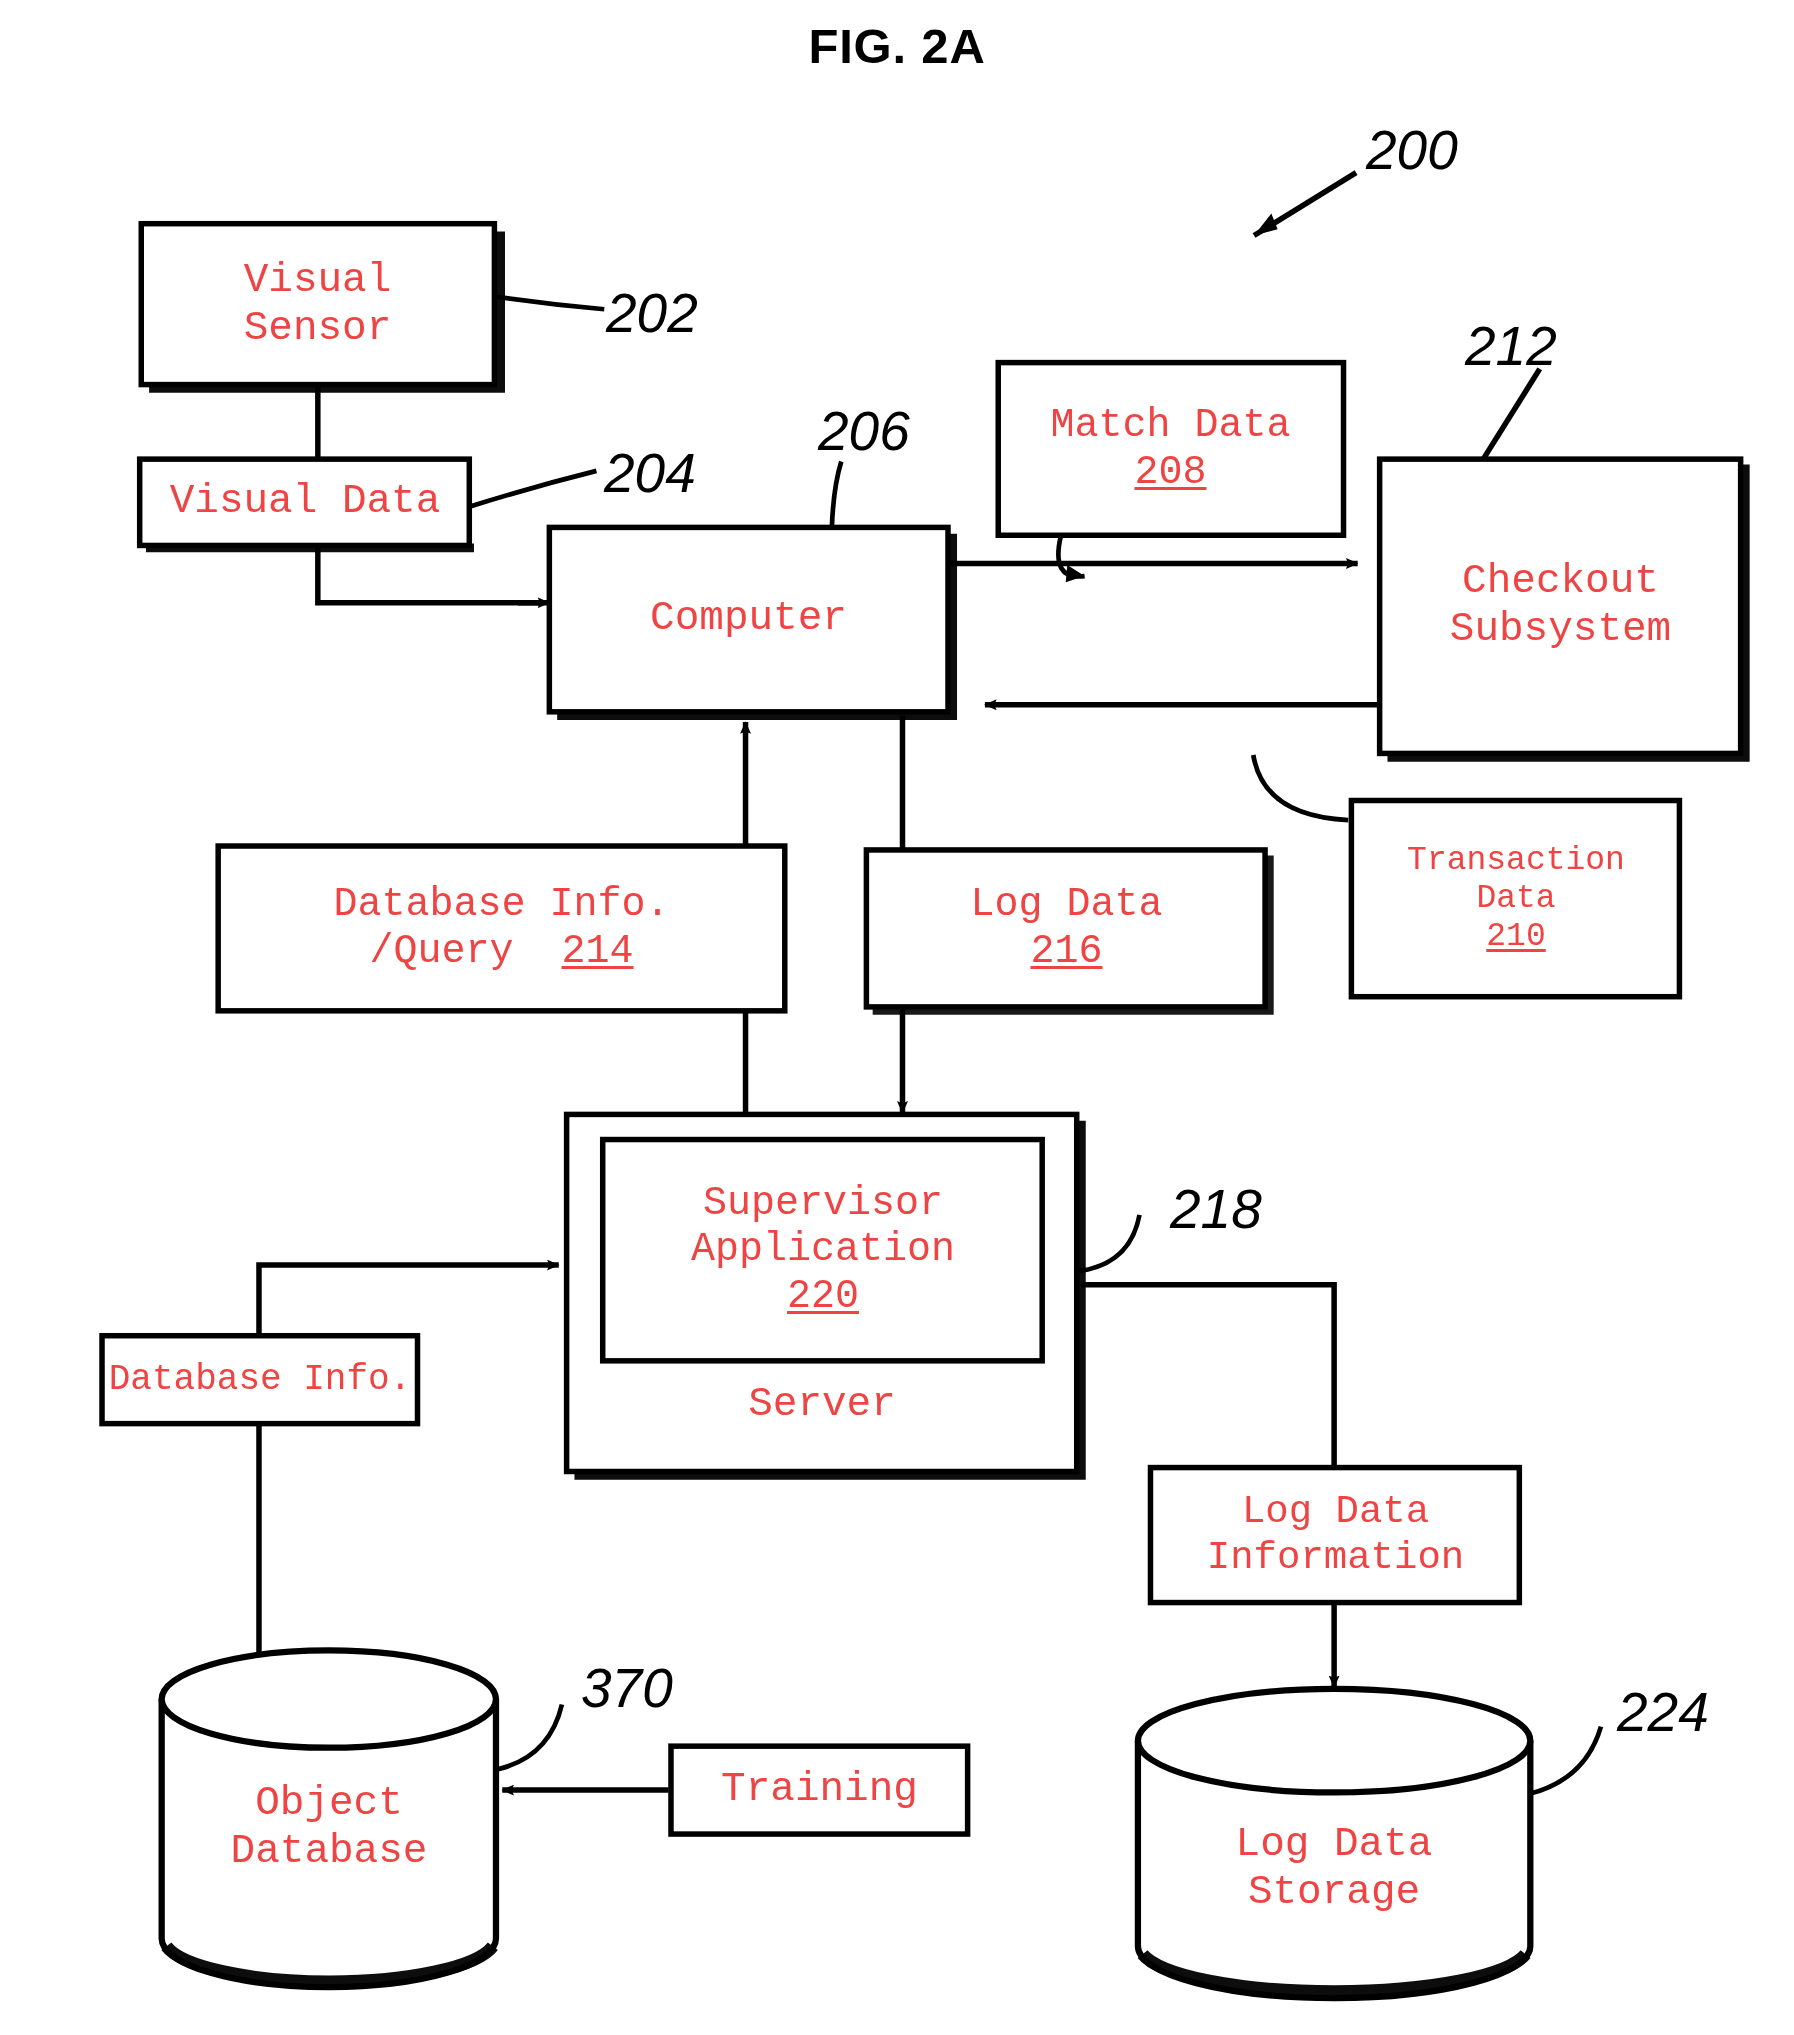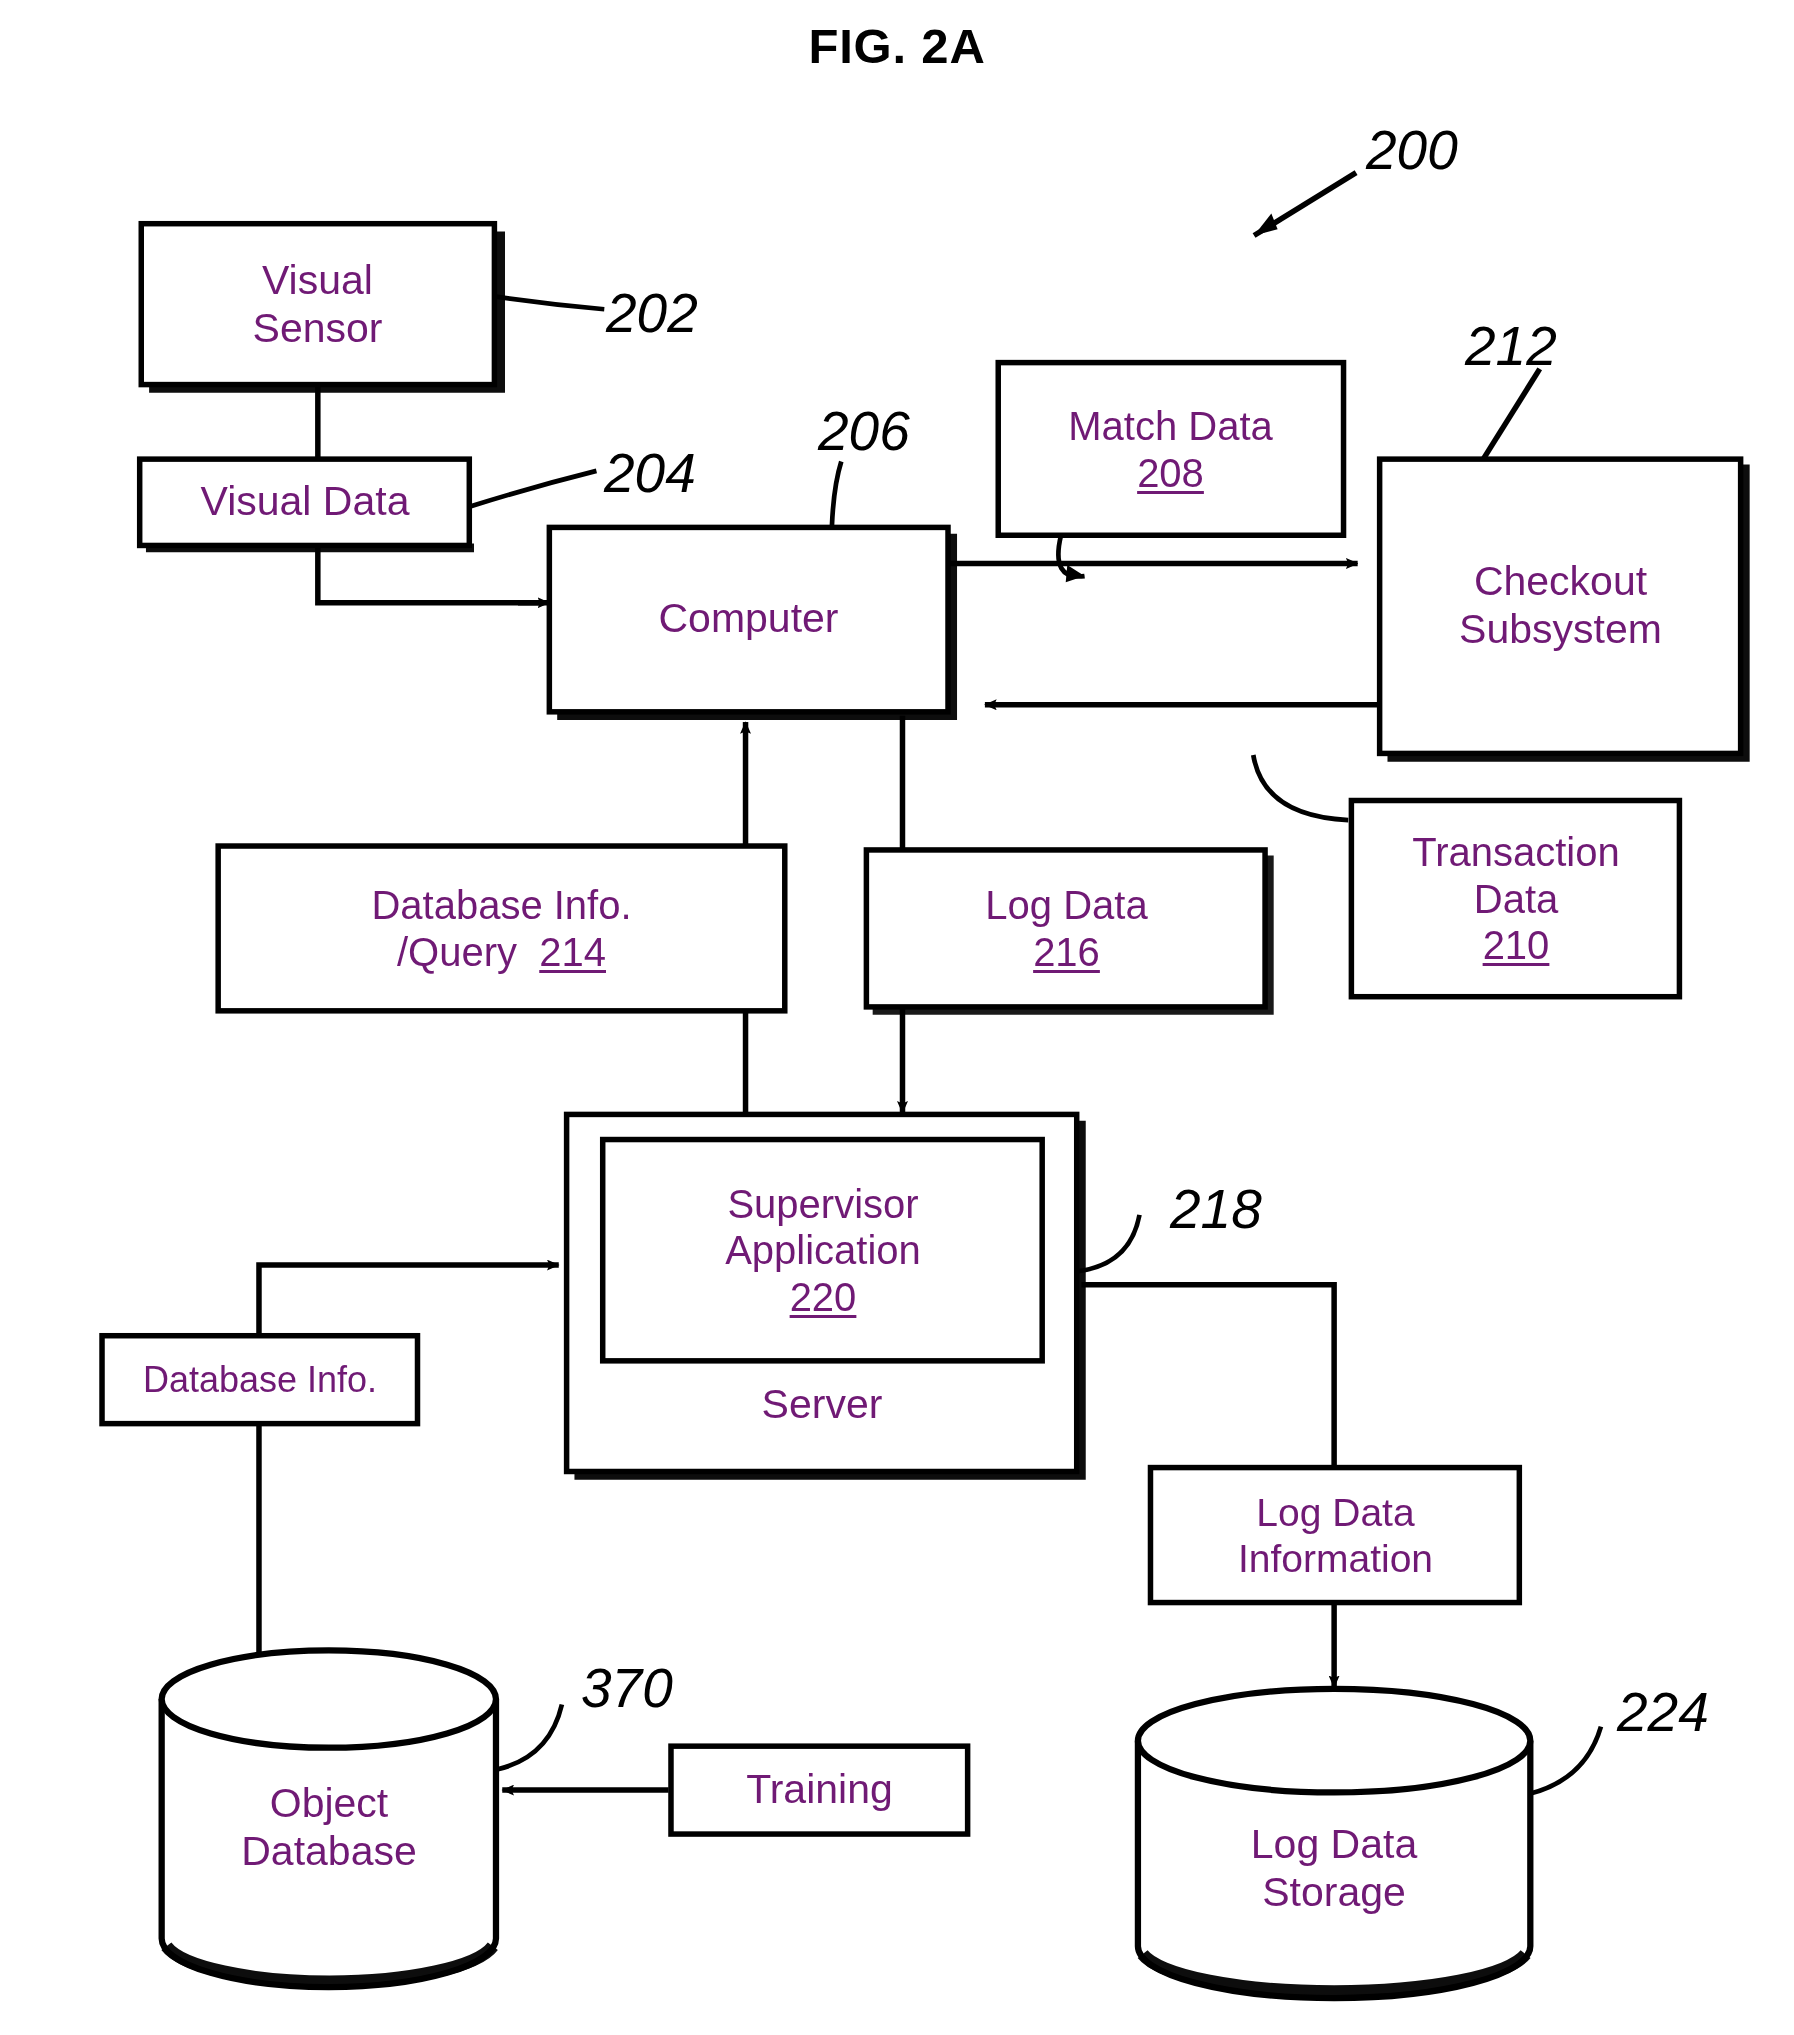--- a/index.html
+++ b/index.html
@@ -34,26 +34,26 @@
     width: 1794px;
     text-align: center;
     font-size: 49px;
     font-weight: bold;
     letter-spacing: 0.8px;
     font-family: "Liberation Sans", sans-serif;
   }
   
   .lbl {
     position: absolute;
-    font-family: Liberation Sans, sans-serif;
+    font-family: Liberation Mono, monospace;
     font-size: 37px;
     line-height: 1.16;
     text-align: center;
     white-space: pre-line;
-    color: #701a75;
+    color: #ef4444;
   }
   .refnum {
     position: absolute;
     font-family: "Liberation Sans", sans-serif;
     font-style: italic;
     font-size: 55px;
     font-weight: 500;
     color: #000;
     white-space: nowrap;
   }
@@ -231,21 +231,21 @@
 
   <div class="lbl box-text" style="left:998px; top:363px; width:345px; height:173px; font-size:40px;">
     <span>Match Data</span>
     <span class="under">208</span>
   </div>
 
   <div class="lbl box-text" style="left:1380px; top:459px; width:361px; height:294px; font-size:41px;">Checkout
 Subsystem</div>
   <div class="refnum" style="left:1465px; top:314px;">212</div>
 
-  <div class="lbl box-text" style="left:1352px; top:801px; width:328px; height:196px; font-size:40px;">
+  <div class="lbl box-text" style="left:1352px; top:801px; width:328px; height:196px; font-size:33px;">
     <span>Transaction
 Data</span>
     <span class="under">210</span>
   </div>
 
   <div class="lbl" style="left:218px; top:846px; width:567px; height:165px; display:flex; flex-direction:column; align-items:center; justify-content:center; font-size:40px;">
     <span style="display:block;">Database Info.</span>
     <span style="display:block;">/Query&nbsp;&nbsp;<span class="inline-under">214</span></span>
   </div>
 

